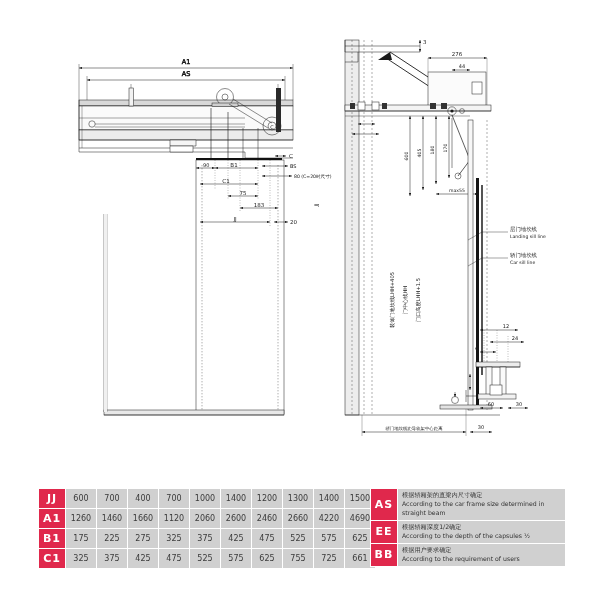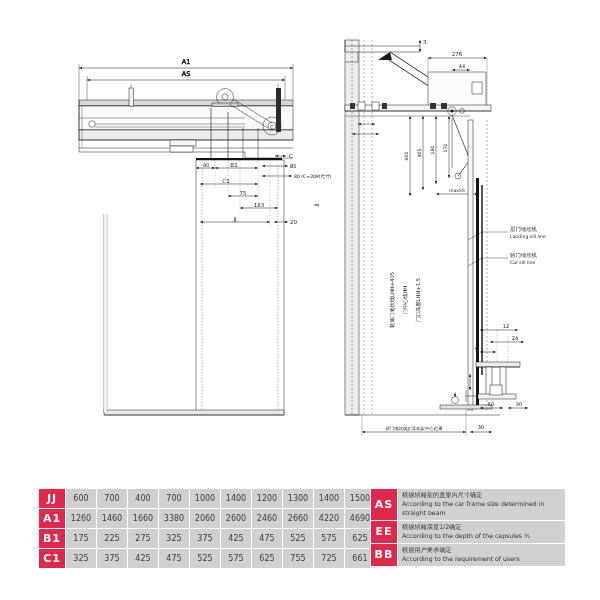--- a/index.html
+++ b/index.html
@@ -293,21 +293,21 @@
             <td>1200</td>
             <td>1300</td>
             <td>1400</td>
             <td>1500</td>
           </tr>
           <tr>
             <td class="rh">A1</td>
             <td>1260</td>
             <td>1460</td>
             <td>1660</td>
-            <td>3380</td>
+            <td>1120</td>
             <td>2060</td>
             <td>2600</td>
             <td>2460</td>
             <td>2660</td>
             <td>4220</td>
             <td>4690</td>
           </tr>
           <tr>
             <td class="rh">B1</td>
             <td>175</td>

